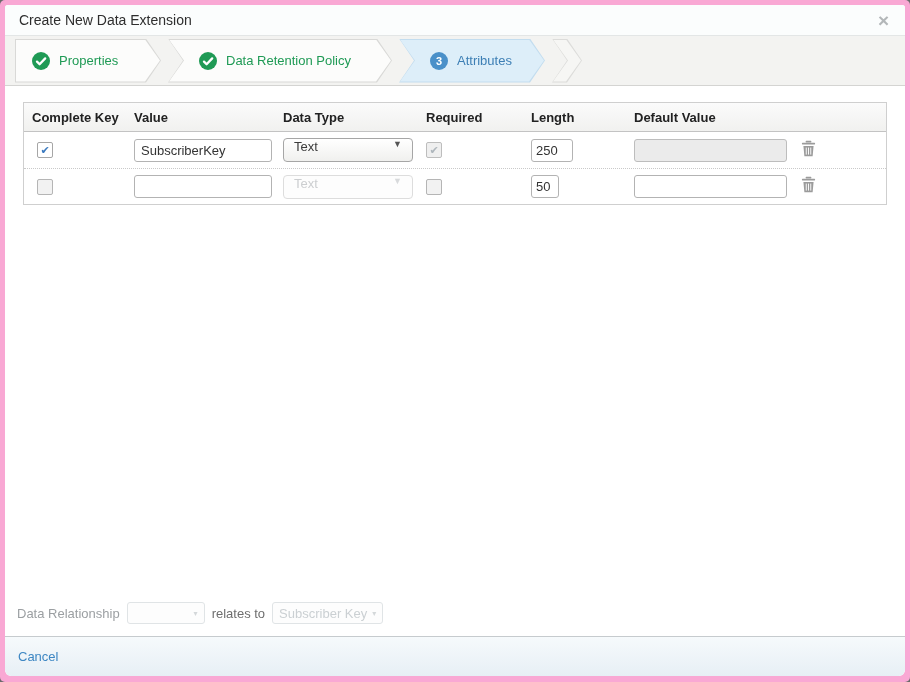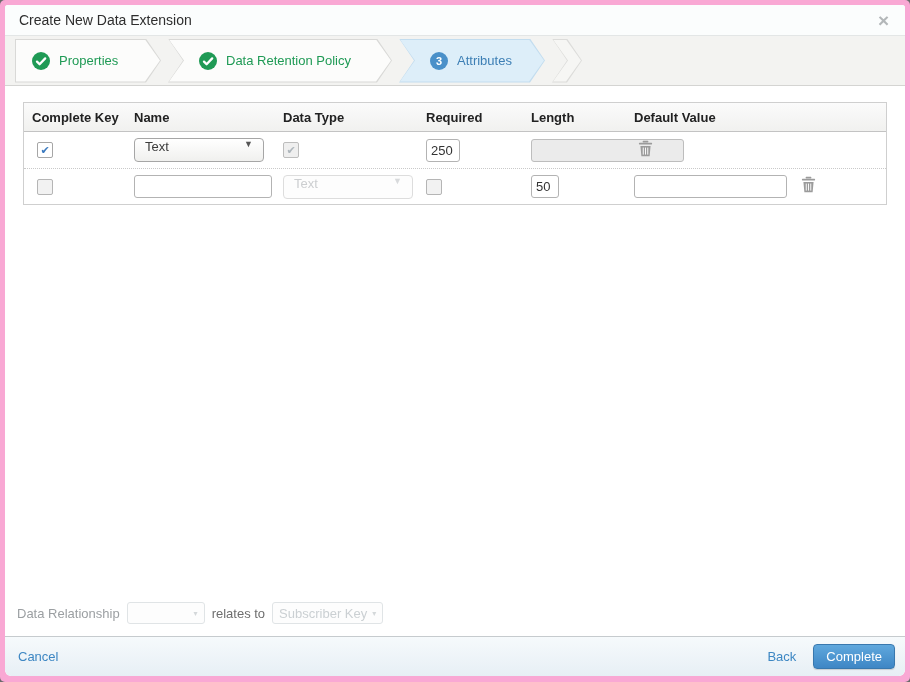--- a/index.html
+++ b/index.html
@@ -121,21 +121,21 @@
   
   .txt {
     height: 23px;
     border: 1px solid #b3b3b3; border-radius: 3px;
     font-size: 13px; color: #333;
     padding: 0 6px;
     font-family: "Liberation Sans", sans-serif;
     background: #fff;
   }
   .txt.name { width: 138px; }
-  .txt.len { width: 34px; padding: 0 4px; }
+  .txt.len { width: 42px; padding: 0 4px; }
   .txt.len.small { width: 28px; }
   .txt.default { width: 153px; }
   .txt.disabled { background: #ebebeb; border-color: #bdbdbd; }
 
   
   .sel {
     width: 130px; height: 24px;
     border: 1px solid #a6a6a6; border-radius: 4px;
     background: linear-gradient(#ffffff, #f0f0ee);
     display: flex; 
@@ -233,32 +233,33 @@
       <div class="step ghost notched">
         <div class="step-inner"></div>
       </div>
     </div>
 
     <div class="content">
 
       <div class="attr-table">
         <div class="trow thead">
           <div>Complete Key</div>
-          <div>Name</div>
+          <div>Value</div>
           <div>Data Type</div>
           <div>Required</div>
           <div>Length</div>
           <div>Default Value</div>
           <div></div>
         </div>
 
         <div class="trow tbody-row">
           <div>
               <span class="cb pk checked"></span>
             </div>
+          <div><input class="txt name" type="text" value="SubscriberKey" style=""></div>
           <div>
             <div class="sel">
               <span>Text</span>
               <span class="caret">▼</span>
             </div>
           </div>
           <div>
               <span class="cb disabled checked"></span>
             </div>
           <div><input class="txt len" type="text" value="250" style=""></div>
@@ -312,20 +313,16 @@
         <span class="relates">relates to</span>
         <div class="mini-sel">
           <span>Subscriber Key</span>
           <span class="caret">▾</span>
         </div>
       </div>
     </div>
 
     <div class="footer">
       <span class="link">Cancel</span>
-      <div class="right">
-        <span class="link">Back</span>
-        <button class="btn-primary">Complete</button>
-      </div>
     </div>
 
   </div>
 </div>
 
 </body></html>

